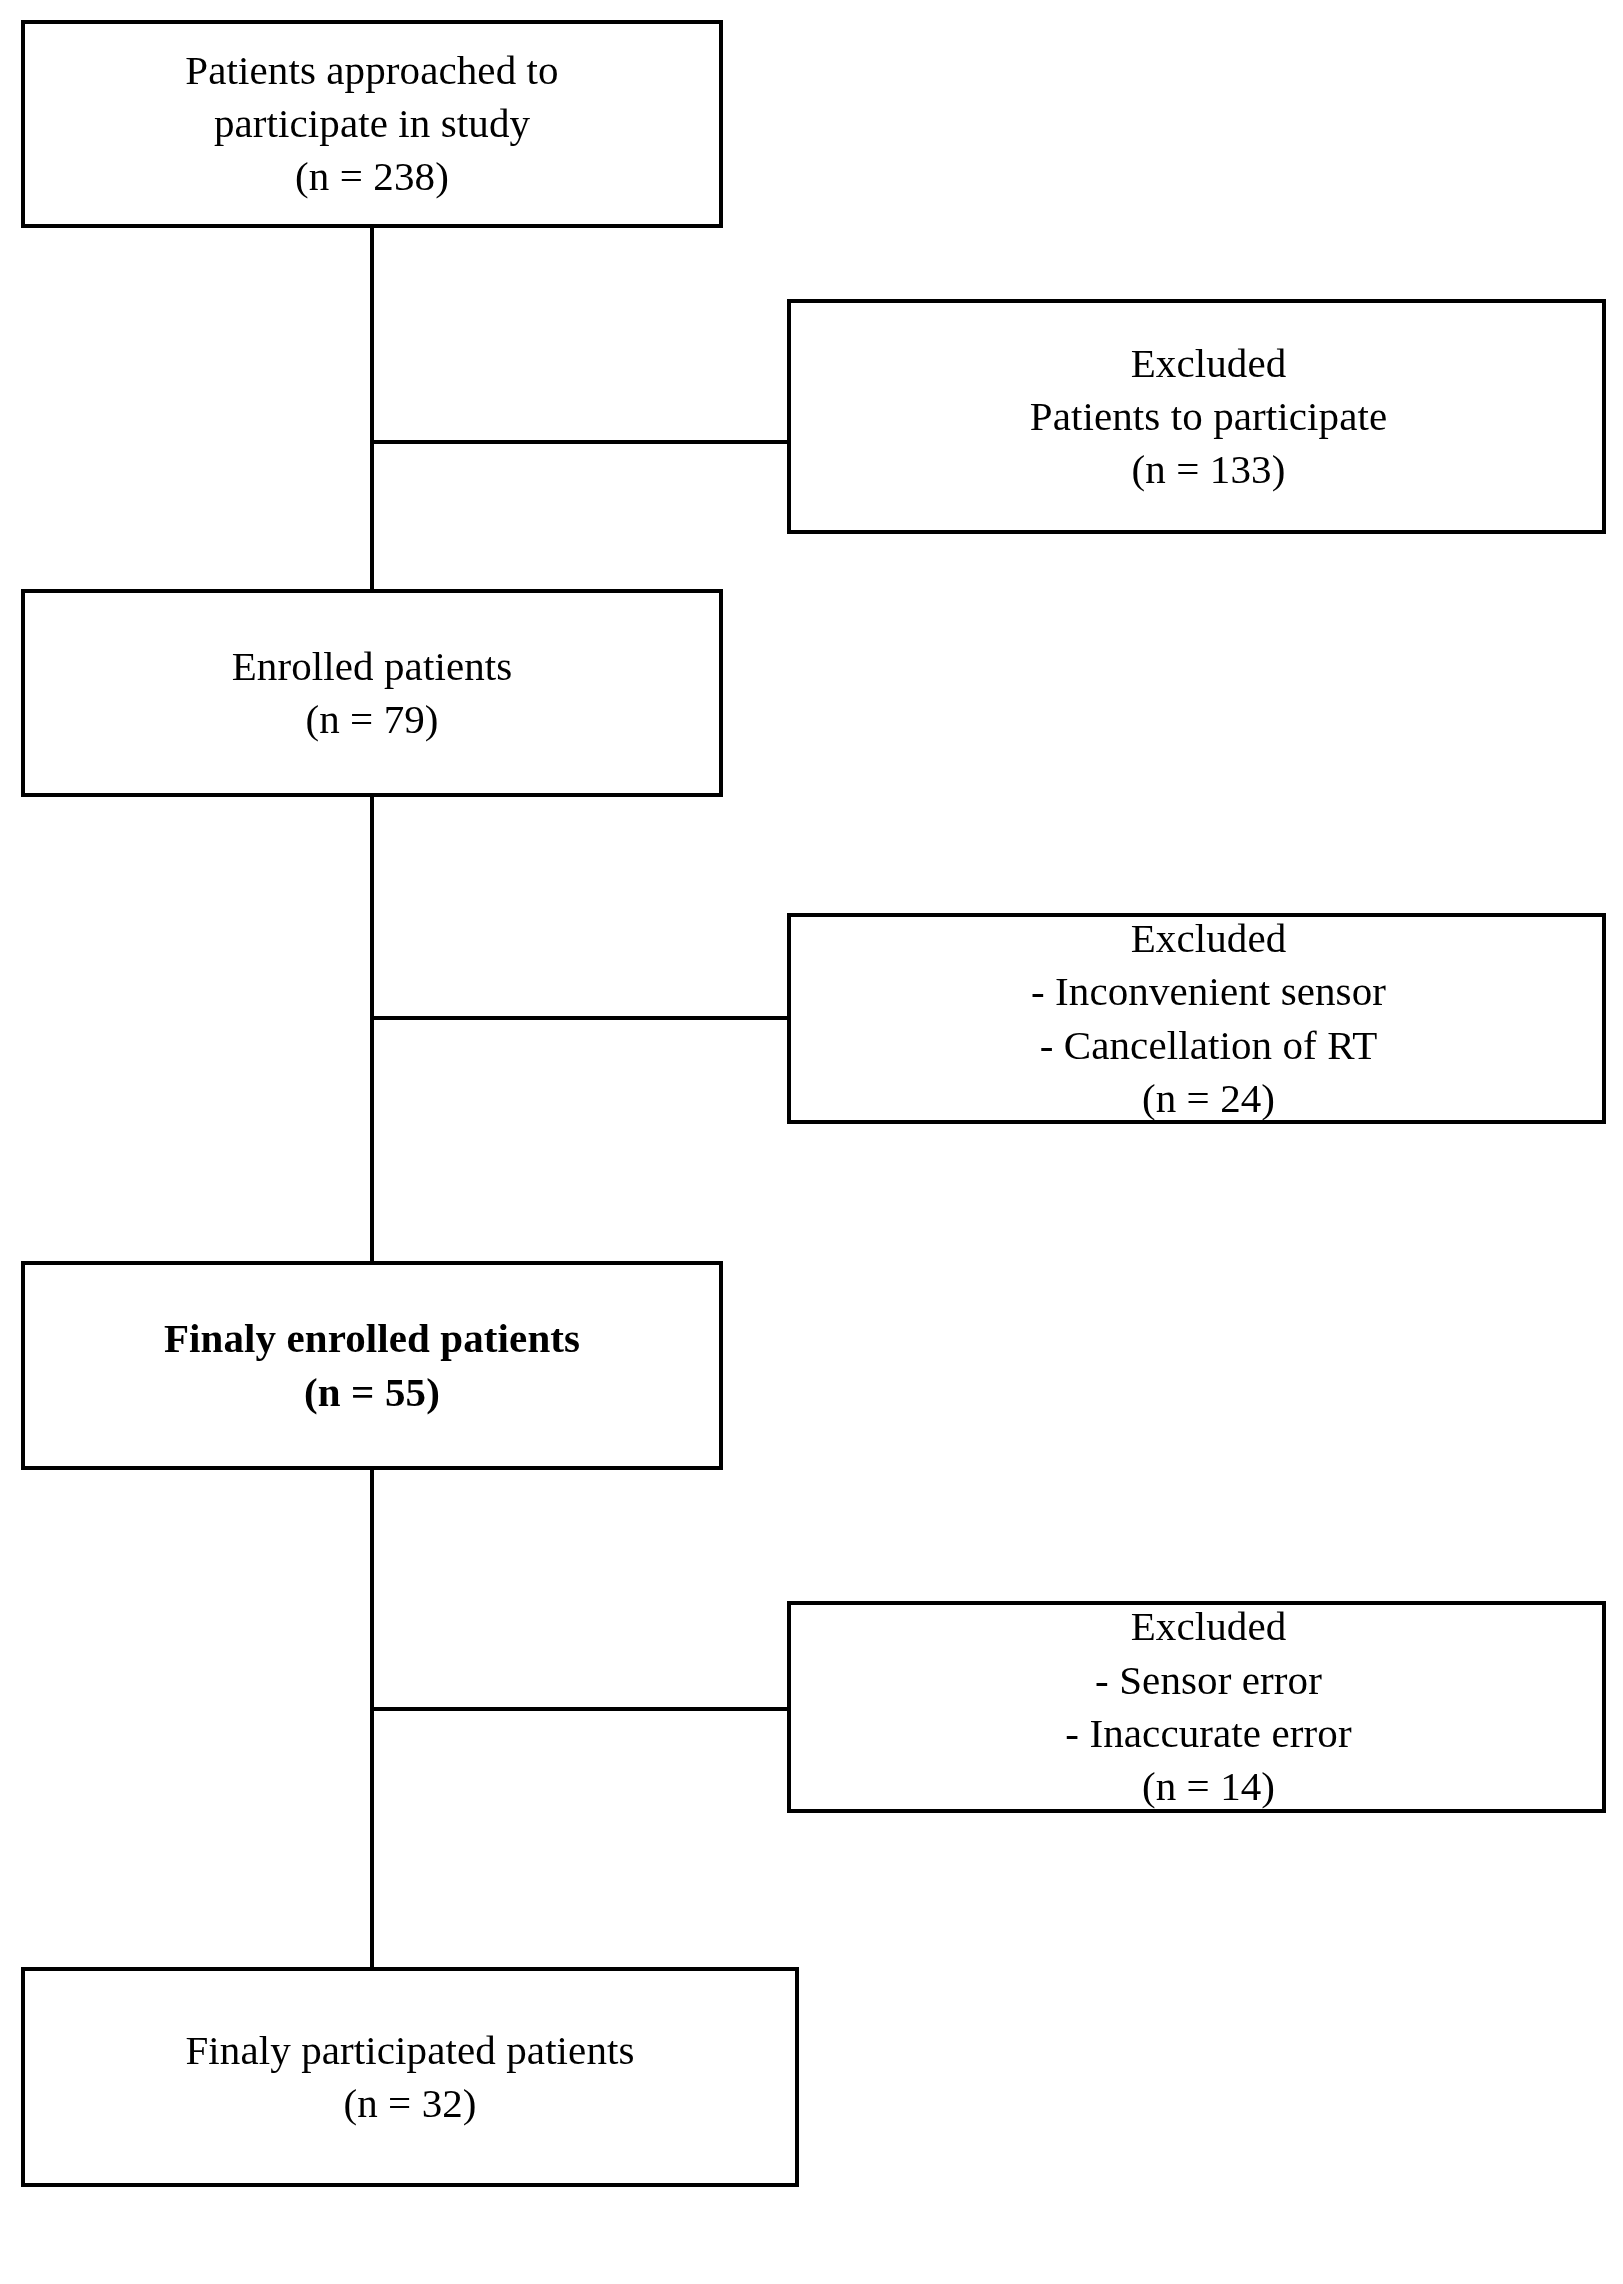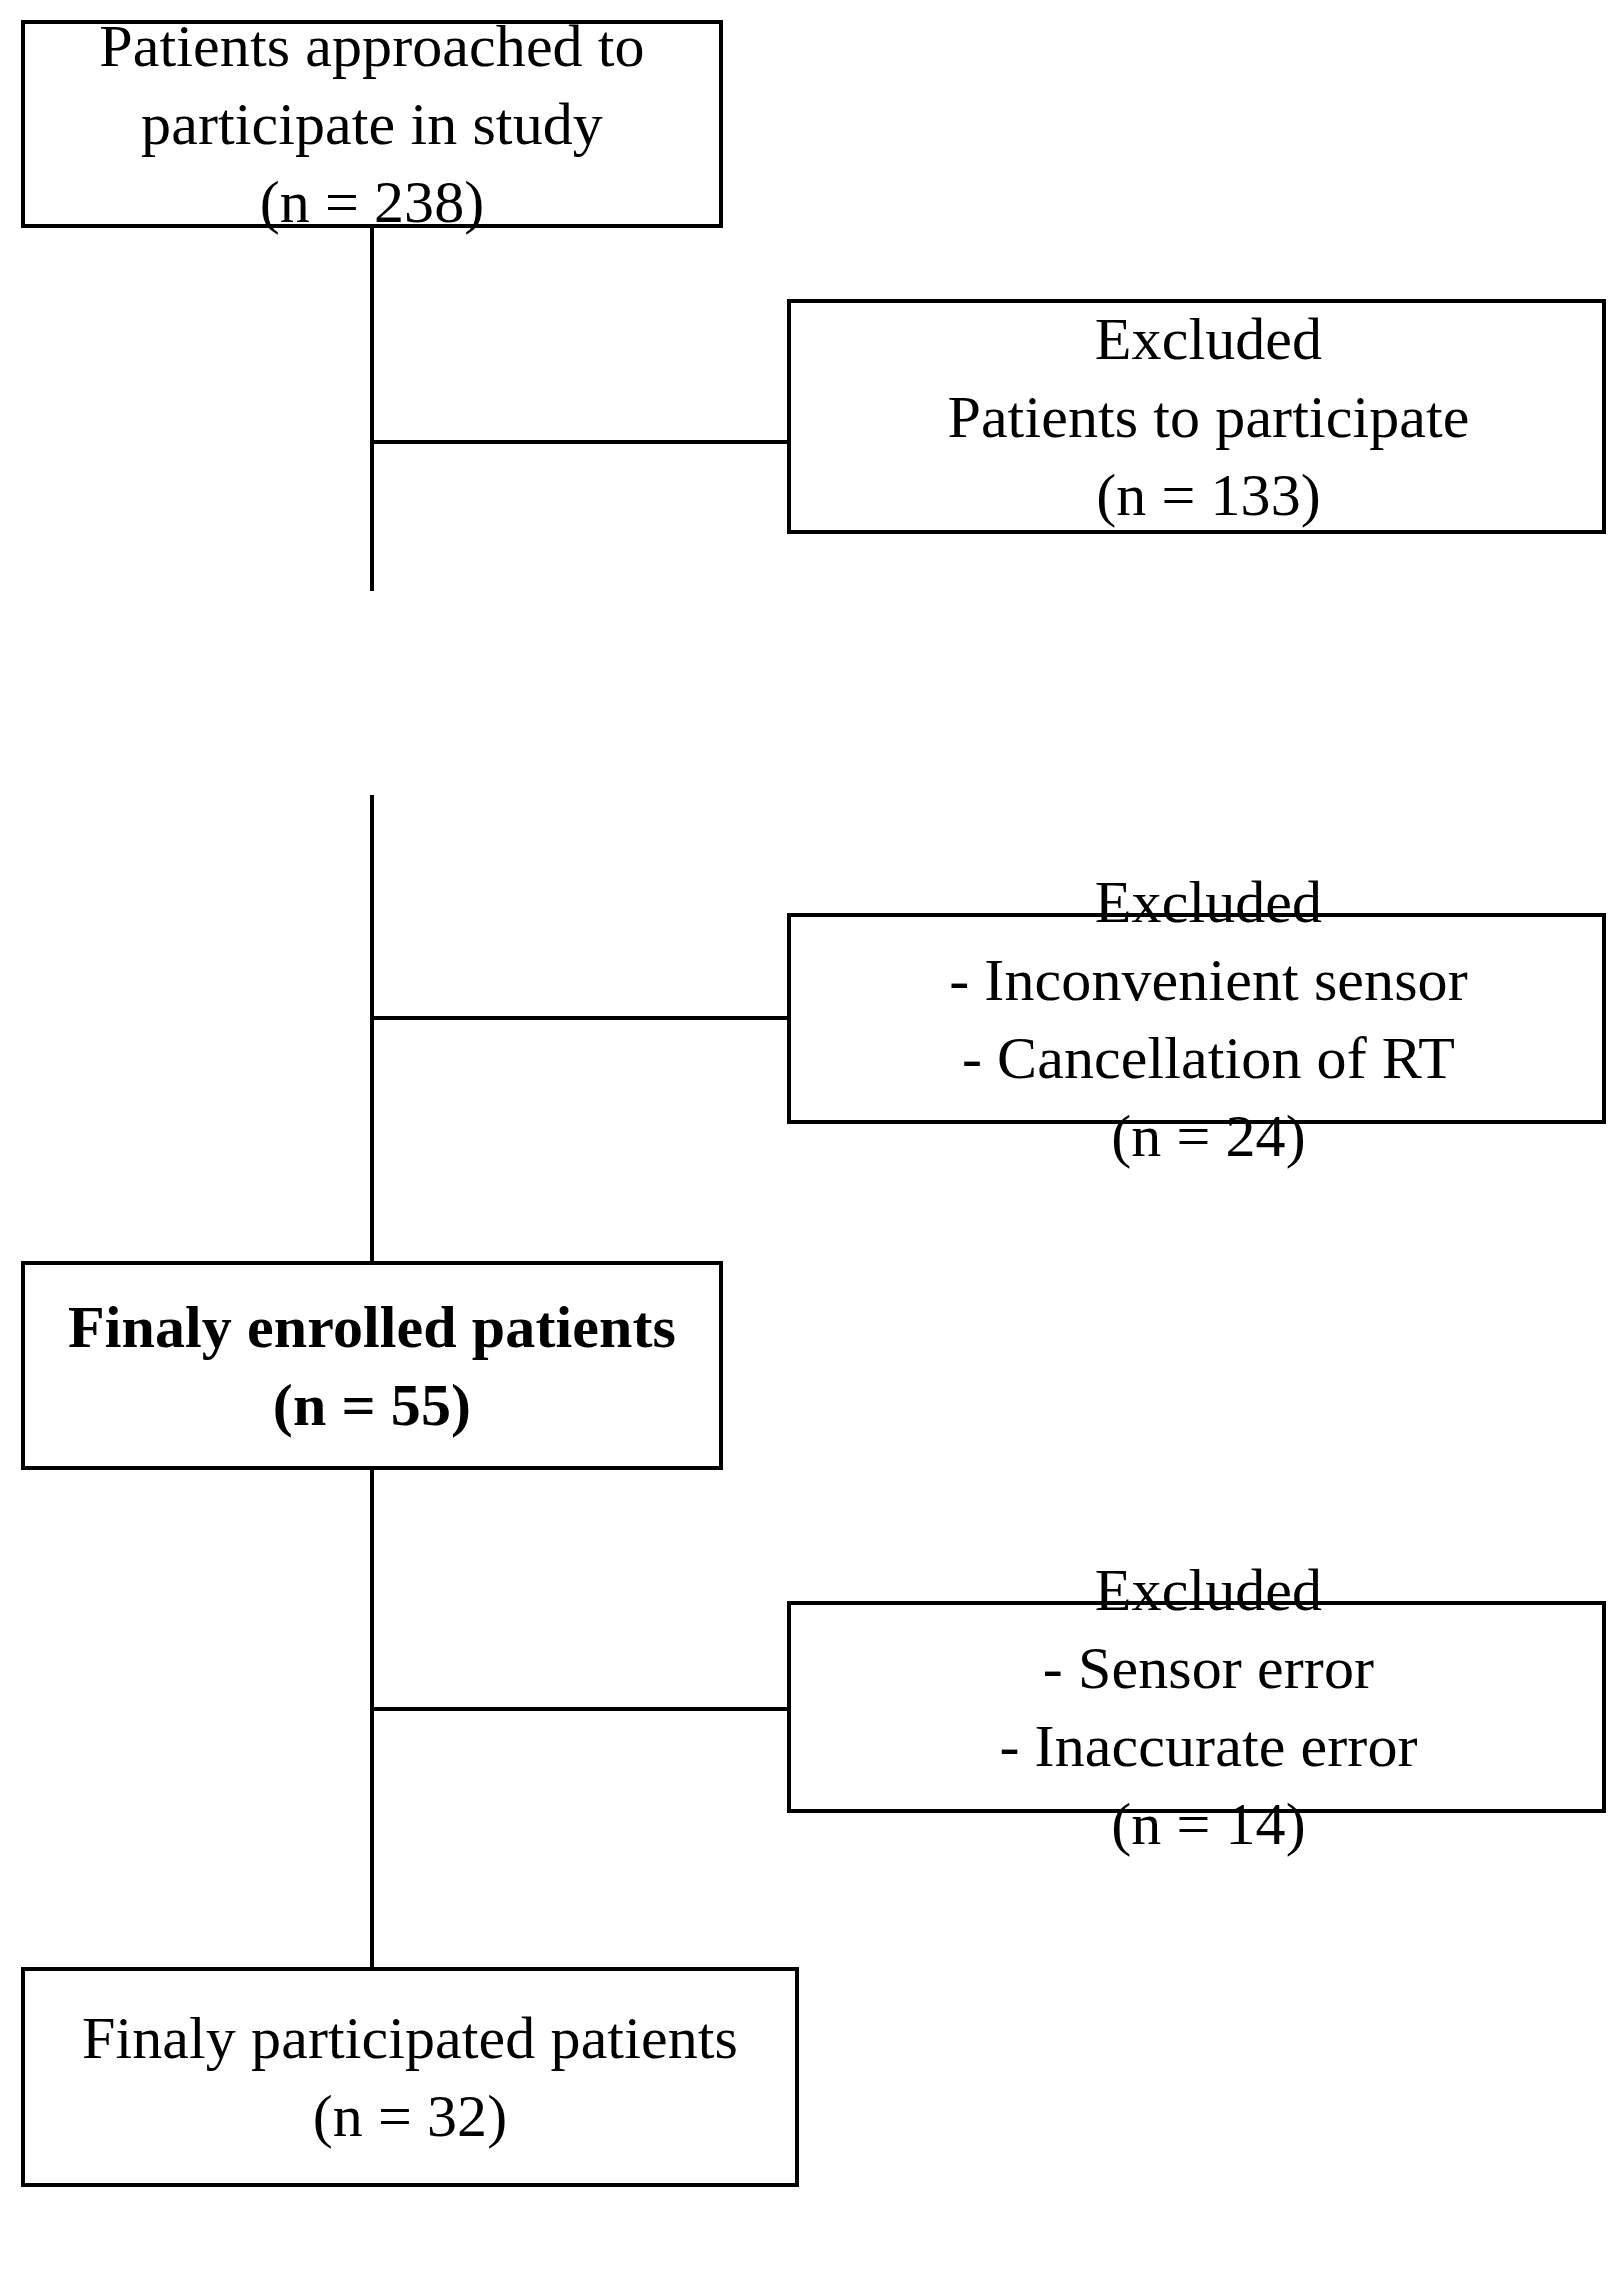--- a/index.html
+++ b/index.html
@@ -25,21 +25,21 @@
     background: #ffffff;
     display: flex;
     flex-direction: column;
     align-items: center;
     justify-content: center;
     text-align: center;
     z-index: 3;
   }
   .node-line {
     display: block;
-    font-size: 60px;
+    font-size: 41px;
     line-height: 1.30;
     letter-spacing: 0.1px;
     white-space: nowrap;
   }
 
   
   #box-approached { left: 21px;  top: 19.6px;   width: 702px; height: 208px; }
   #box-enrolled   { left: 21px;  top: 589px; width: 702px; height: 208px; }
   #box-final-enrolled { left: 21px; top: 1261px; width: 702px; height: 209px; font-weight: bold; }
   #box-final-participated { left: 21px; top: 1967px; width: 778px; height: 220px; }
@@ -107,20 +107,24 @@
   </div>
 
   <div class="node-box" id="box-excluded-declined">
     <div class="excl-inner">
       <span class="node-line">Excluded</span>
       <span class="node-line">Patients to participate</span>
       <span class="node-line">(n = 133)</span>
     </div>
   </div>
 
+  <div class="node-box" id="box-enrolled">
+    <span class="node-line">Enrolled patients</span>
+    <span class="node-line">(n = 79)</span>
+  </div>
 
   <div class="node-box" id="box-excluded-sensor">
     <div class="excl-inner">
       <span class="node-line">Excluded</span>
       <span class="node-line">- Inconvenient sensor</span>
       <span class="node-line">- Cancellation of RT</span>
       <span class="node-line">(n = 24)</span>
     </div>
   </div>
 

